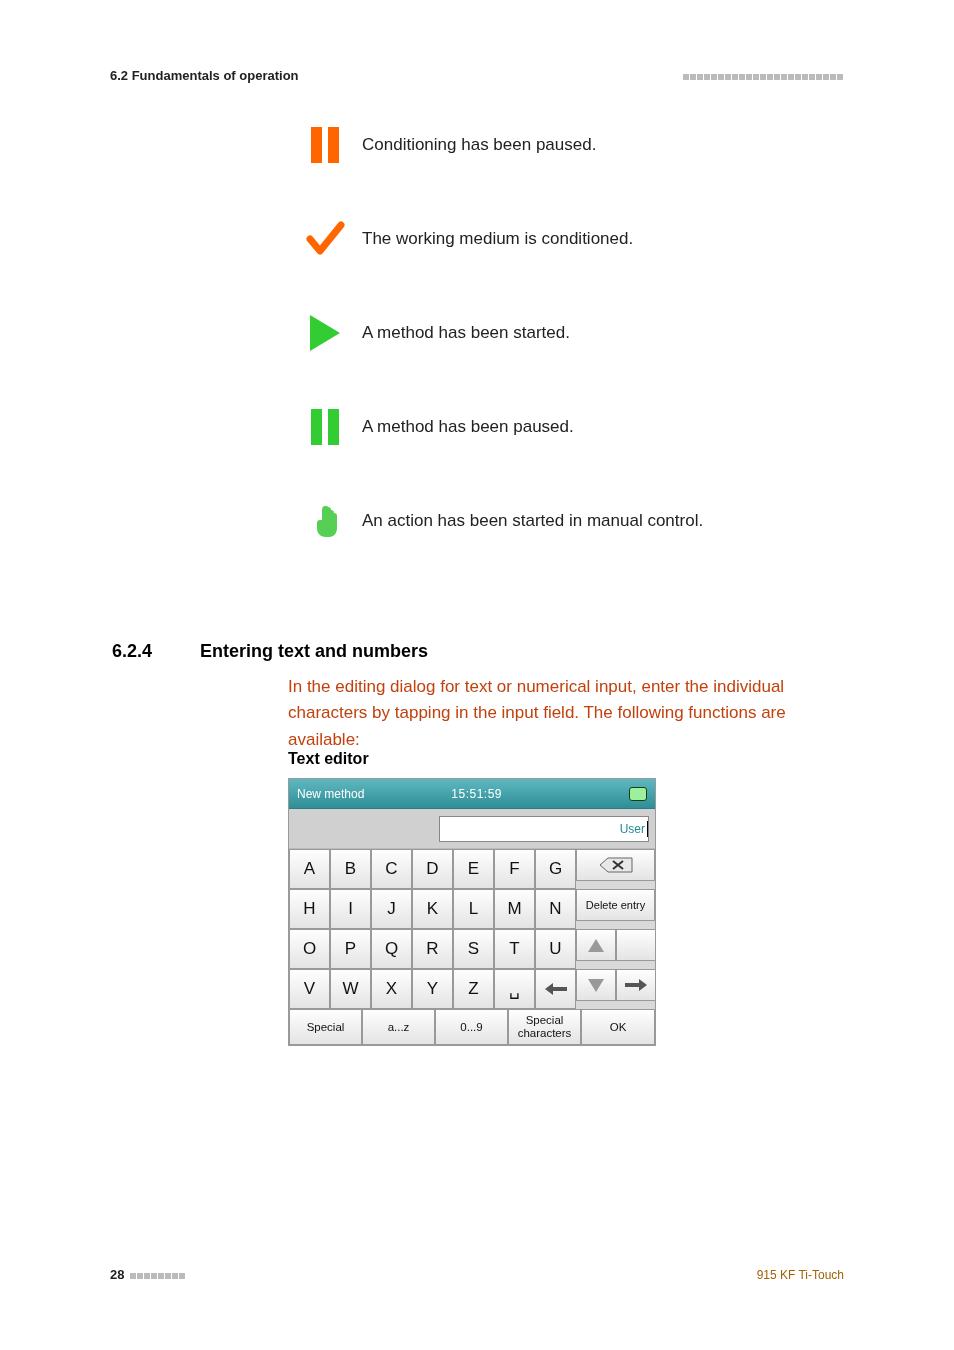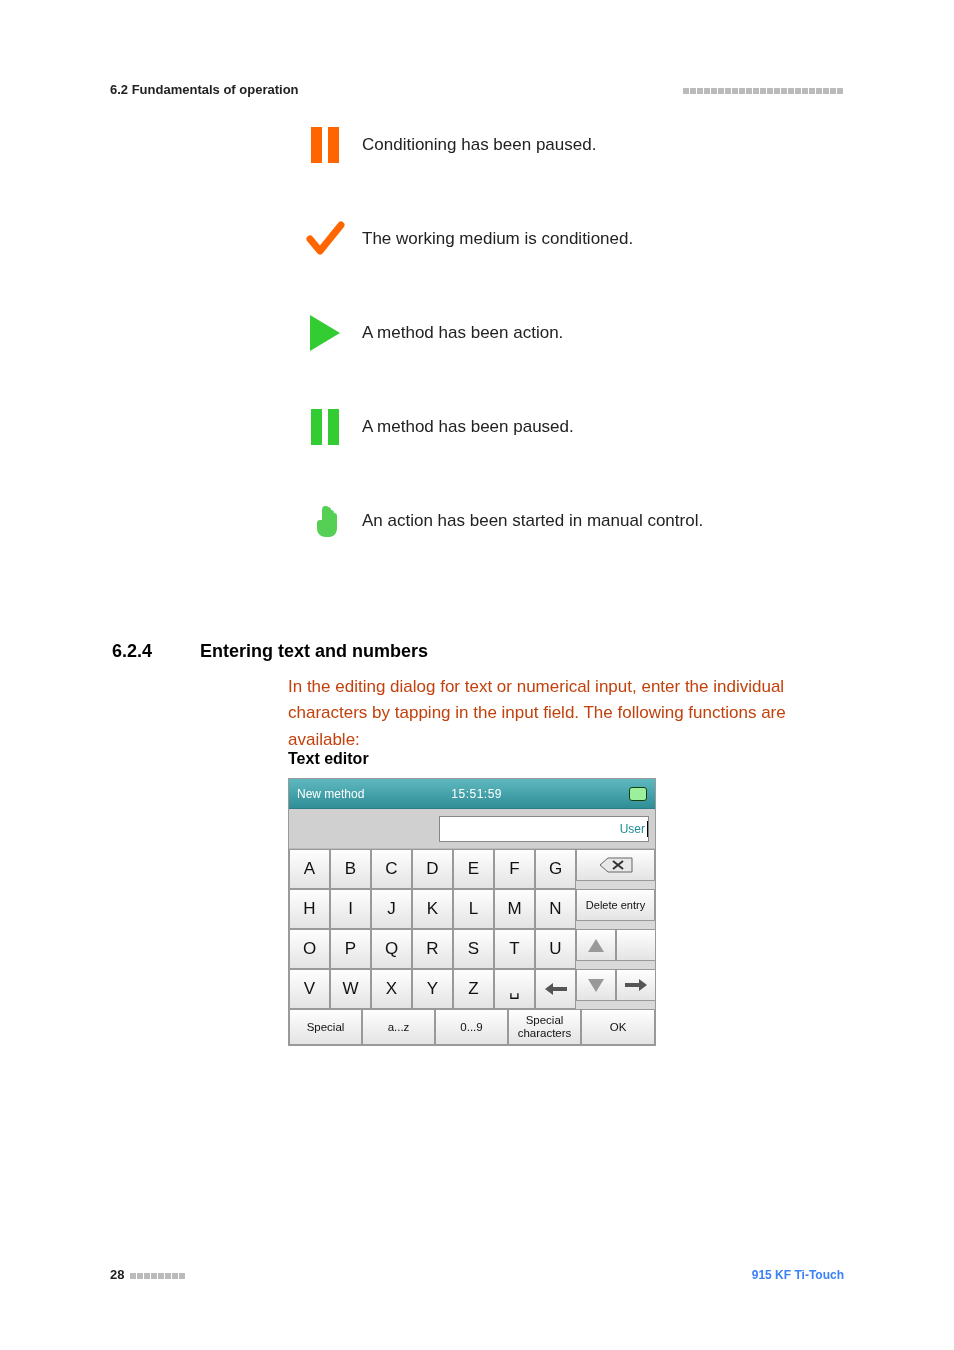--- a/index.html
+++ b/index.html
@@ -9,21 +9,21 @@
     background: #fff;
     font-family: "Segoe UI", "Helvetica Neue", Arial, sans-serif;
     color: #222;
     position: relative;
     box-sizing: border-box;
   }
   * { box-sizing: border-box; }
 
   .header {
     position: absolute;
-    top: 80px;
+    top: 66px;
     left: 110px;
     right: 110px;
     display: flex;
     justify-content: space-between;
     align-items: center;
   }
   .header-left {
     font-size: 13px;
     font-weight: 600;
     color: #222;
@@ -179,21 +179,21 @@
   .page-footer {
     position: absolute; bottom: 68px; left:110px; right:110px;
     display:flex; justify-content:space-between; align-items:center;
     font-size: 13px; color:#222;
   }
   .pf-left { font-weight:700; display:flex; align-items:center; }
   .pf-left .pgnum { margin-right:6px; }
   .pf-dots .sq {
     display:inline-block; width:6px; height:6px; background:#bbb; margin-right:1px;
   }
-  .pf-right { font-size:12px; color:#3b82f6;font-weight:bold; }
+  .pf-right { font-size:12px; color:#a16207; }
 </style>
 </head>
 <body>
 
 <div class="header">
   <div class="header-left">6.2 Fundamentals of operation</div>
   <div class="header-dots">
     <span class="sq"></span><span class="sq"></span><span class="sq"></span><span class="sq"></span><span class="sq"></span><span class="sq"></span><span class="sq"></span><span class="sq"></span><span class="sq"></span><span class="sq"></span><span class="sq"></span><span class="sq"></span><span class="sq"></span><span class="sq"></span><span class="sq"></span><span class="sq"></span><span class="sq"></span><span class="sq"></span><span class="sq"></span><span class="sq"></span><span class="sq"></span><span class="sq"></span><span class="sq"></span>
   </div>
 </div>
@@ -217,21 +217,21 @@
           <path d="M5 20 L15 32 L36 6" stroke="#ff6600" stroke-width="7" fill="none" stroke-linecap="round" stroke-linejoin="round"></path>
         </svg>
     </div>
     <div class="legend-text">The working medium is conditioned.</div>
   </div>
 
   <div class="legend-row">
     <div class="legend-icon">
         <div class="tri-green"></div>
       </div>
-    <div class="legend-text">A method has been action.</div>
+    <div class="legend-text">A method has been started.</div>
   </div>
 
   <div class="legend-row">
     <div class="legend-icon">
         <div class="pause-green">
           <span></span>
           <span></span>
         </div>
       </div>
     <div class="legend-text">A method has been paused.</div>

